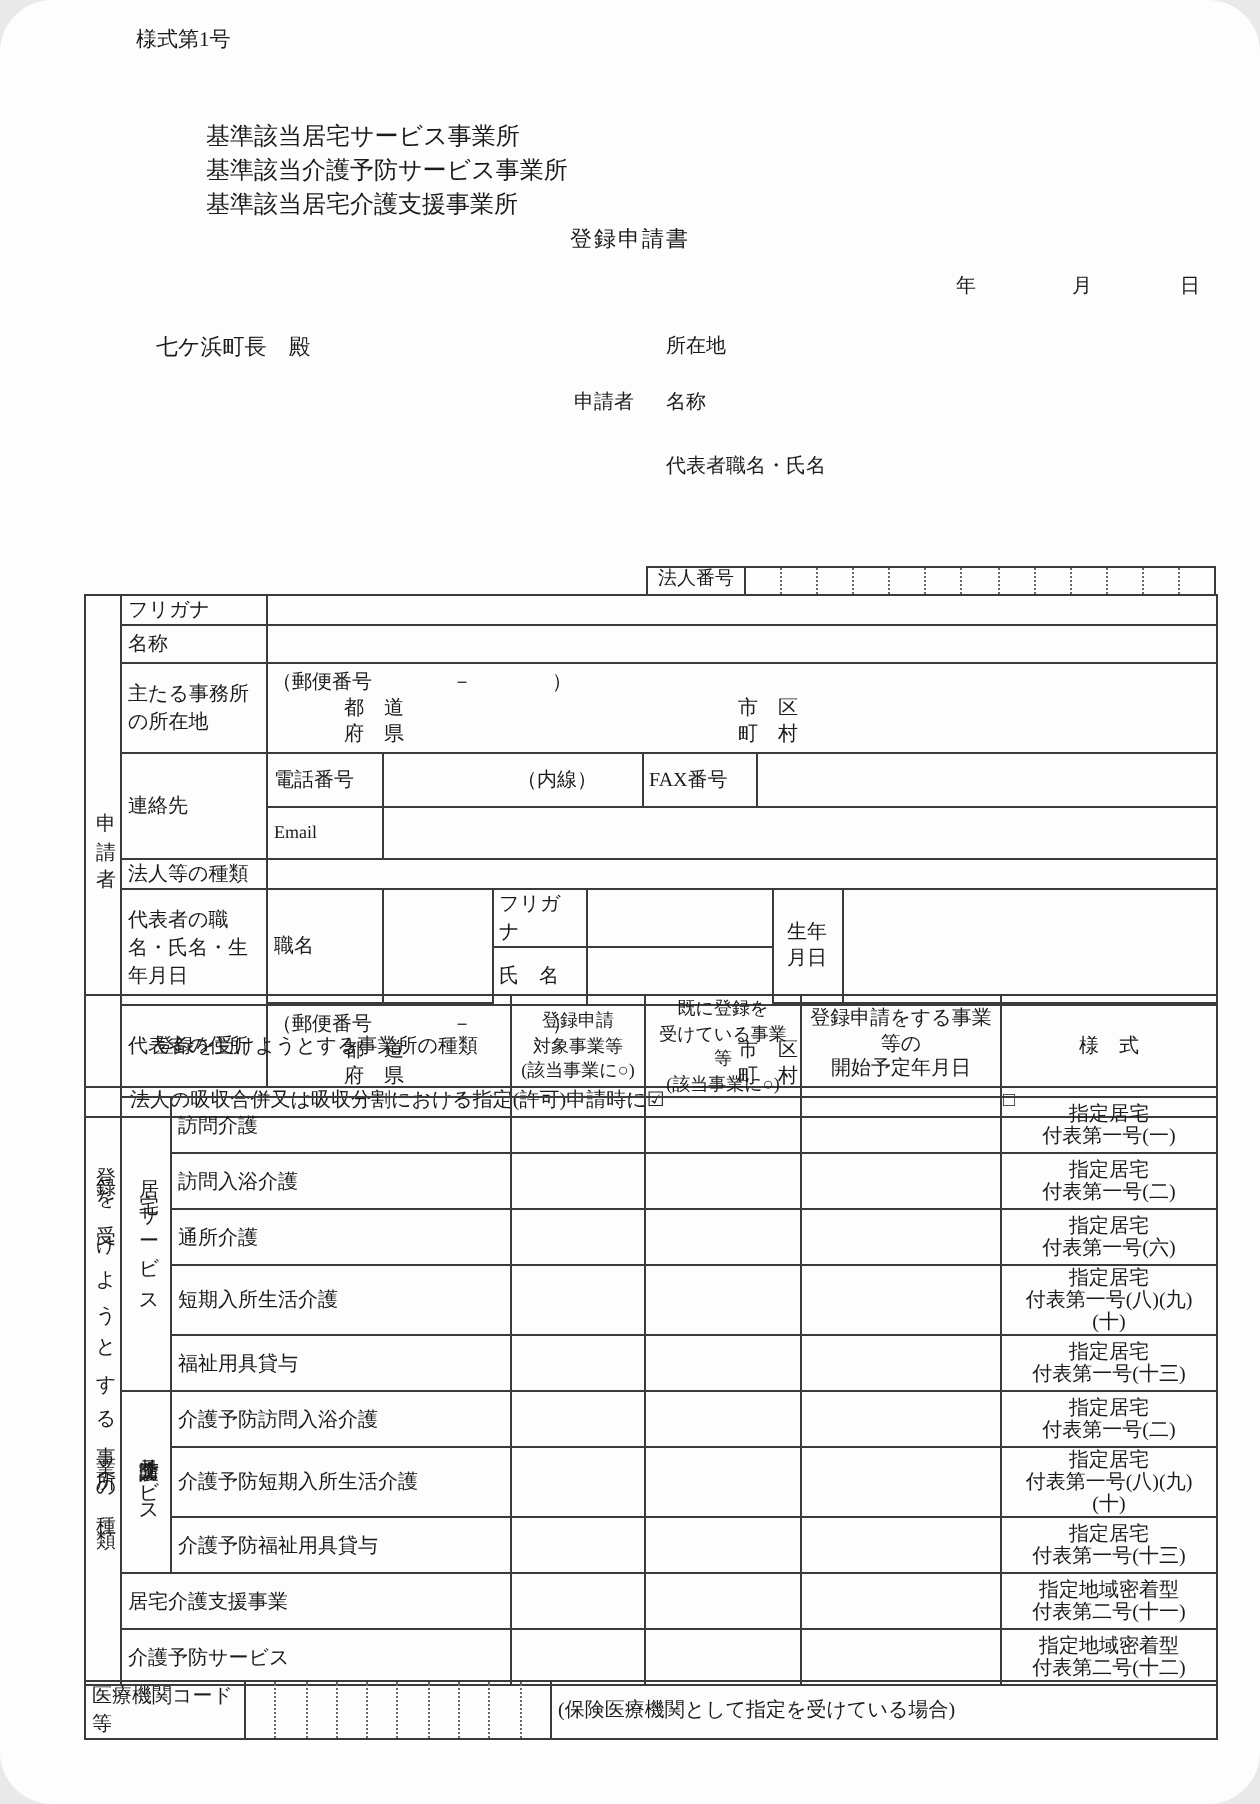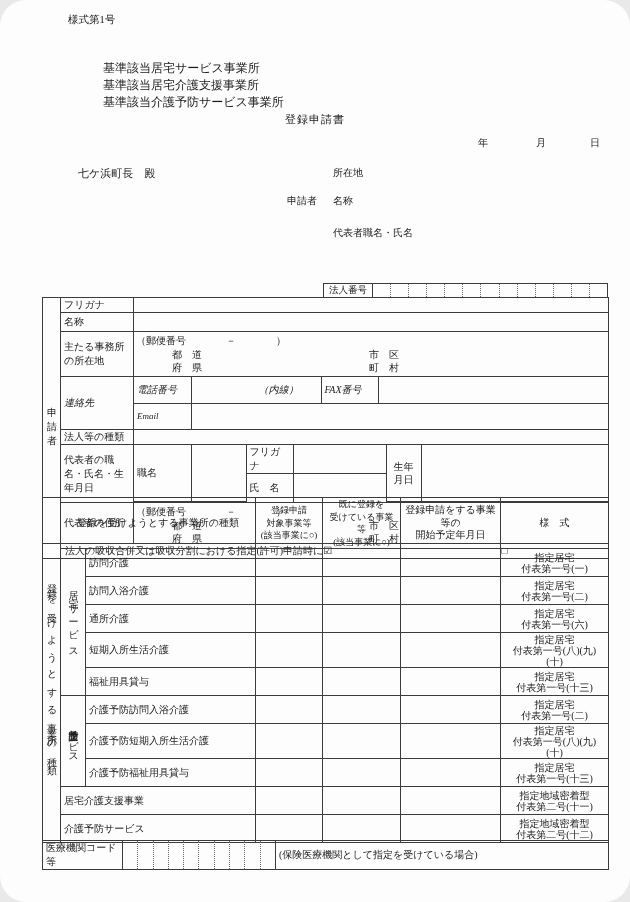--- a/index.html
+++ b/index.html
@@ -38,21 +38,21 @@
   .houjin .lab { width:50px; border:1px solid #3b3b3b; text-align:center; font-size:9.5px; line-height:13px; }
   .houjin .digits { flex:1; border:1px solid #3b3b3b; border-left:none; display:flex; }
   .digits i { flex:1; border-left:1px dotted #666; font-style:normal; }
   .digits i:first-child { border-left:none; }
 
   .t-applicant { left:42px; top:297px; width:566px; }
   .t-service   { left:42px; top:497px; width:566px; }
   .t-numbers   { left:42px; top:840px; width:566px; }
 
   tr.h14 td { height:14px; } tr.h19 td { height:19px; } tr.h45 td { height:45px; }
-  tr.h26 td { height:26px;font-style:italic; } tr.h28 td { height:28px; } tr.h41 td { height:41px; }
+  tr.h26 td { height:26px; } tr.h28 td { height:28px; } tr.h41 td { height:41px; }
   tr.h50 td { height:50px; } tr.h35 td { height:35px; } tr.h18 td { height:18px; }
 
   .dot-b { border-bottom:1px dotted #777 !important; }
 
   .nopad { padding:0; }
   table.inner { width:100%; height:100%; }
   table.inner td { border:1px solid #3b3b3b; }
   table.inner tr:first-child td { border-top:none; }
   table.inner tr:last-child td  { border-bottom:none; }
   table.inner td.first { border-left:none; }
@@ -76,22 +76,22 @@
   .birth div { line-height:13px; text-align:center; }
 </style>
 </head>
 <body>
 
 <div class="page">
 
   <div class="abs form-no">様式第1号</div>
   <div class="abs office-types">
     <div>基準該当居宅サービス事業所</div>
+    <div>基準該当介護予防サービス事業所</div>
     <div>基準該当居宅介護支援事業所</div>
-    <div>基準該当介護予防サービス事業所</div>
   </div>
   <div class="abs doc-title">登録申請書</div>
   <div class="abs date-y">年</div>
   <div class="abs date-m">月</div>
   <div class="abs date-d">日</div>
   <div class="abs addressee">七ケ浜町長　殿</div>
   <div class="abs lbl-addr">所在地</div>
   <div class="abs lbl-appl">申請者</div>
   <div class="abs lbl-name">名称</div>
   <div class="abs lbl-rep">代表者職名・氏名</div>

